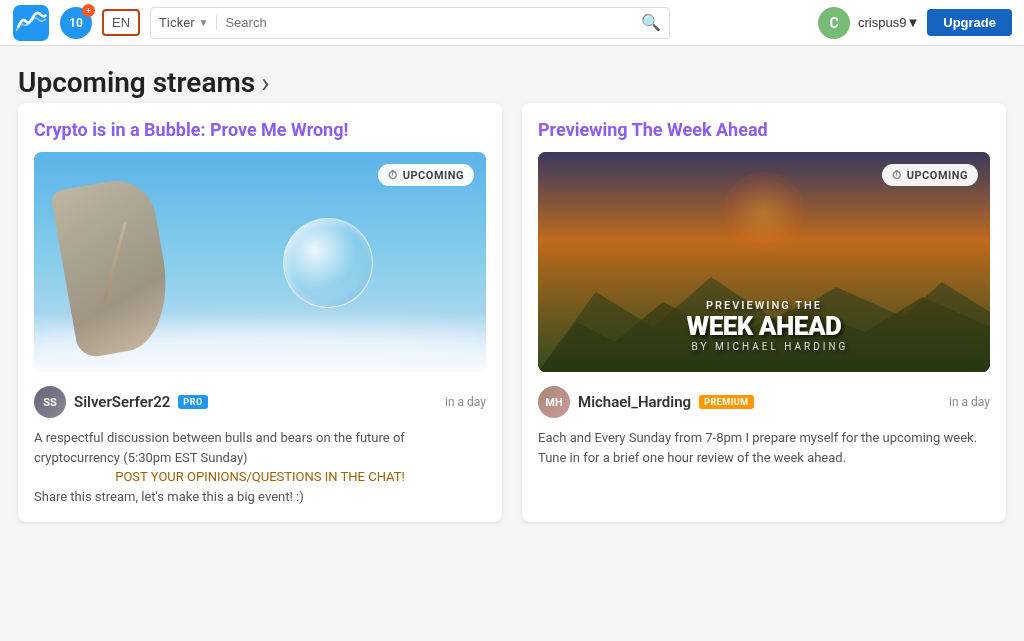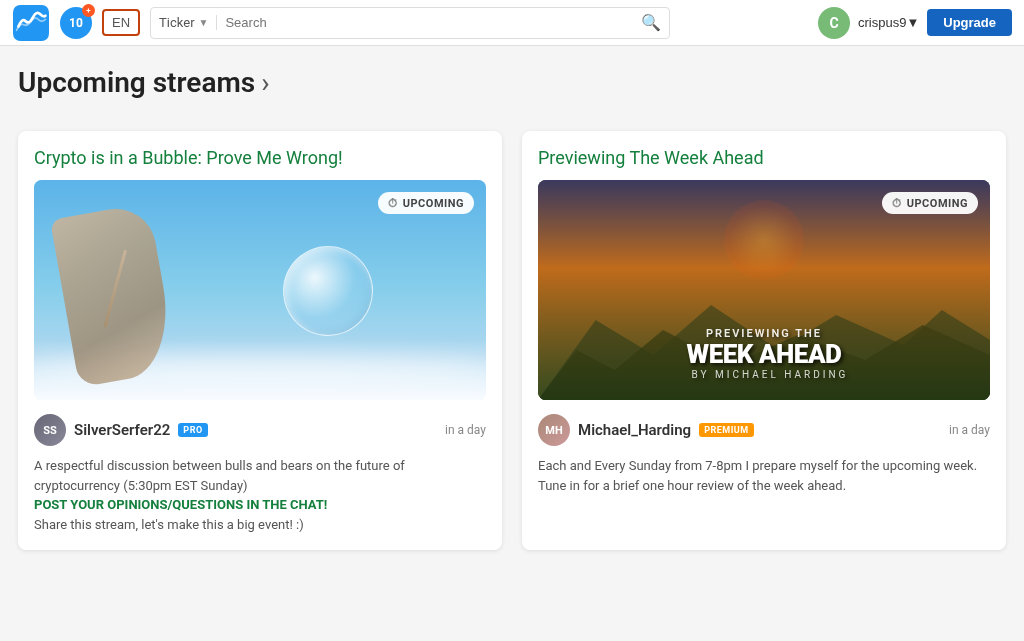--- a/index.html
+++ b/index.html
@@ -150,21 +150,21 @@
     
     .main-content {
       max-width: 1020px;
       margin: 0 auto;
       padding: 20px 16px;
     }
     .page-title {
       font-size: 28px;
       font-weight: 600;
       color: #222;
-      margin-bottom: 32px;
+      margin-bottom: 4px;
       display: flex;
       align-items: flex-end;
       gap: 6px;
     }
     .page-title-arrow {
       color: #555;
       font-weight: 400;
     }
 
     
@@ -175,22 +175,22 @@
     }
     .stream-card {
       background: #fff;
       border-radius: 8px;
       box-shadow: 0 1px 4px rgba(0,0,0,0.1);
       overflow: hidden;
       padding: 16px;
     }
     .card-title {
       font-size: 18px;
-      font-weight: 400;
-      color: #15803d;
+      font-weight: 700;
+      color: #8b5cf6;
       margin-bottom: 12px;
     }
     .card-thumbnail {
       width: 100%;
       height: 220px;
       border-radius: 8px;
       overflow: hidden;
       position: relative;
       margin-bottom: 14px;
     }
@@ -336,22 +336,23 @@
     .time-label {
       font-size: 12px;
       color: #888;
     }
     .card-description {
       font-size: 13px;
       color: #555;
       line-height: 1.5;
     }
     .card-description .highlight-text {
-      color: #15803d;
-      font-weight: 700;
+      color: #a16207;
+      font-weight: 400;
+      text-align: center;
     }
 
     
     .sky-bg {
       position: absolute;
       inset: 0;
       background: linear-gradient(180deg, #5bb3e8 0%, #87CEEB 50%, #b0d8f0 80%, #e8f4ff 100%);
     }
   </style>
 </head>

